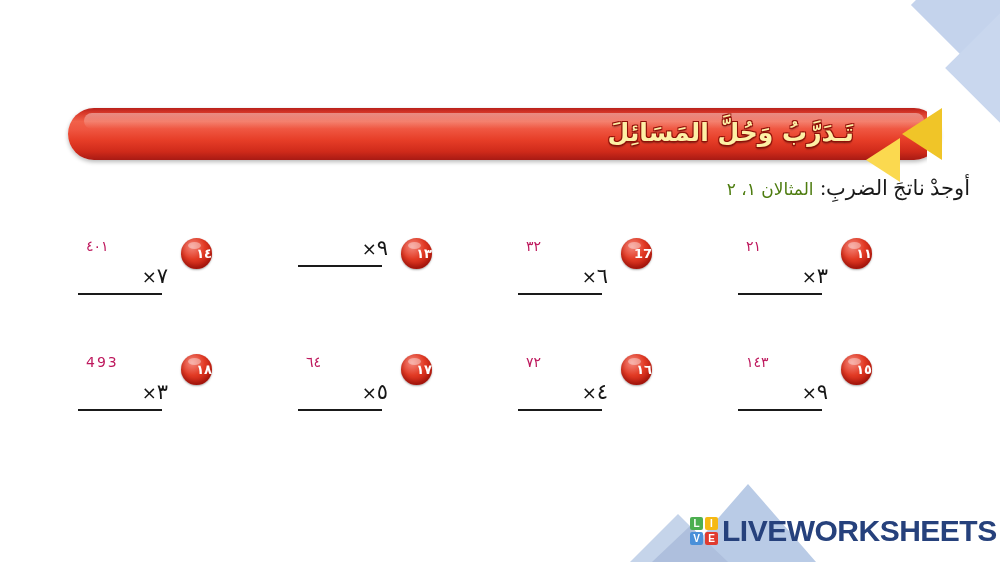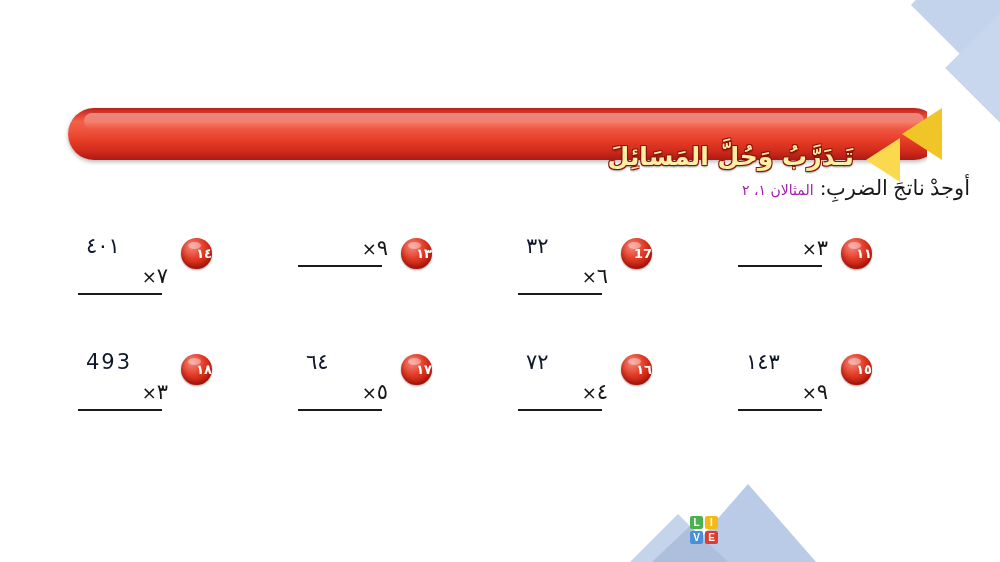--- a/index.html
+++ b/index.html
@@ -103,35 +103,34 @@
     color: #fdf0a6;
     font-size: 25px;
     font-weight: bold;
     letter-spacing: 1px;
     font-family: "DejaVu Sans", "Liberation Sans", sans-serif;
     text-shadow: -1px -1px 0 #8f1008, 1px -1px 0 #8f1008, -1px 1px 0 #8f1008,
                  1px 1px 0 #8f1008, 0 2px 2px rgba(0,0,0,0.45);
     direction: rtl;
     white-space: nowrap;
     line-height: 40px;
-    margin-top: 24px;
   }
 
   
   #instruction {
     position: absolute;
     right: 30px;
     top: 176px;
     direction: rtl;
     white-space: nowrap;
     font-size: 21px;
     font-family: "DejaVu Sans", "Liberation Sans", sans-serif;
   }
   #instruction .black { color: #1a1a1a; font-family: Liberation Serif, serif; }
-  #instruction .red { color: #a21caf; font-size: 14px; }
+  #instruction .red { color: #4d7c0f; font-size: 17px; }
 
   
   #grid {
     position: absolute;
     left: 0;
     top: 224px;
     width: 1000px;
     direction: rtl;
   }
   .prow {
@@ -174,22 +173,22 @@
   }
   .calc {
     position: absolute;
     right: 122px;
     top: 8px;
     width: 92px;
     direction: ltr;
     text-align: right;
   }
   .top-num {
-    font-size: 21px;
-    color: #0f172a;
+    font-size: 14px;
+    color: #be185d;
     letter-spacing: 2px;
     direction: rtl;
     text-align: left;
     padding-left: 8px;
     height: 28px;
     line-height: 28px;
   }
   .mul-line {
     font-size: 21px;
     color: #161616;
@@ -303,20 +302,21 @@
     <span class="black">أوجدْ ناتجَ الضربِ:</span>
     <span class="red">المثالان ١، ٢</span>
   </div>
 
   <div id="grid">
 
     <div class="prow">
       <div class="problem">
         <div class="badge">١١</div>
         <div class="calc">
+          <div class="top-num">٢١</div>
           <div class="mul-line">
             <span class="op">×</span><span class="operand">٣</span>
           </div>
           <div class="rule"></div>
         </div>
       </div>
       <div class="problem">
         <div class="badge">17</div>
         <div class="calc">
           <div class="top-num">٣٢</div>
@@ -396,16 +396,17 @@
     <div class="mtn" id="mtn-big"></div>
     <div class="mtn" id="mtn-mid"></div>
     <div class="mtn" id="mtn-small"></div>
     <div id="logo-row">
       <div id="logo-squares">
         <div class="lsq" id="sq-l" style="background: rgb(76, 175, 80);">L</div>
         <div class="lsq" id="sq-i" style="background: rgb(245, 185, 20);">I</div>
         <div class="lsq" id="sq-v" style="background: rgb(74, 144, 217);">V</div>
         <div class="lsq" id="sq-e" style="background: rgb(224, 59, 47);">E</div>
       </div>
+      <div id="logo-text" style="color: rgb(38, 65, 124);">LIVEWORKSHEETS</div>
     </div>
   </div>
 
 </div>
 
 </body></html>

